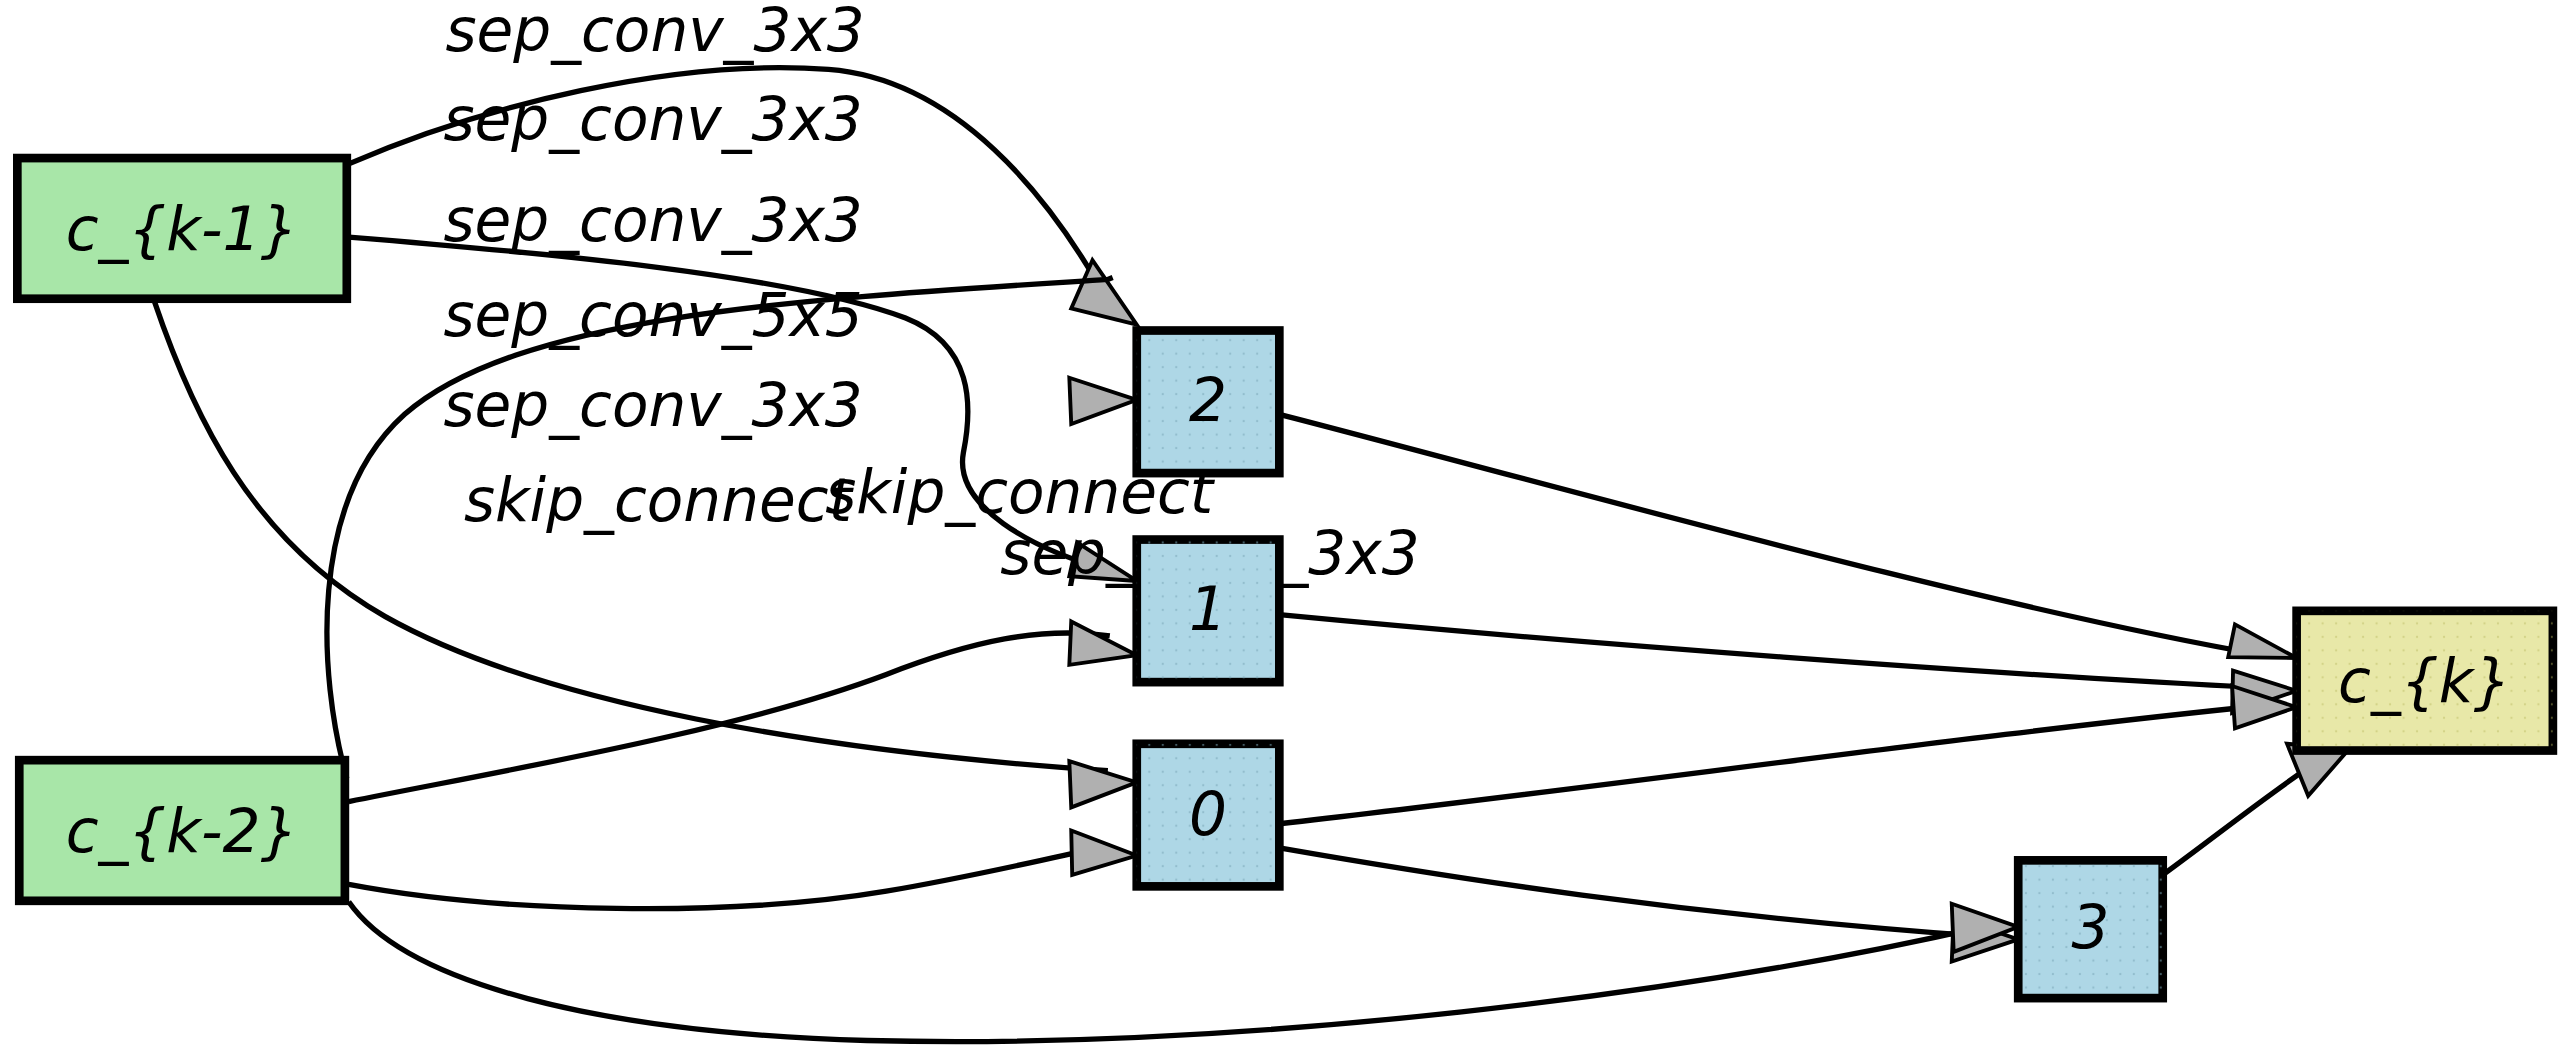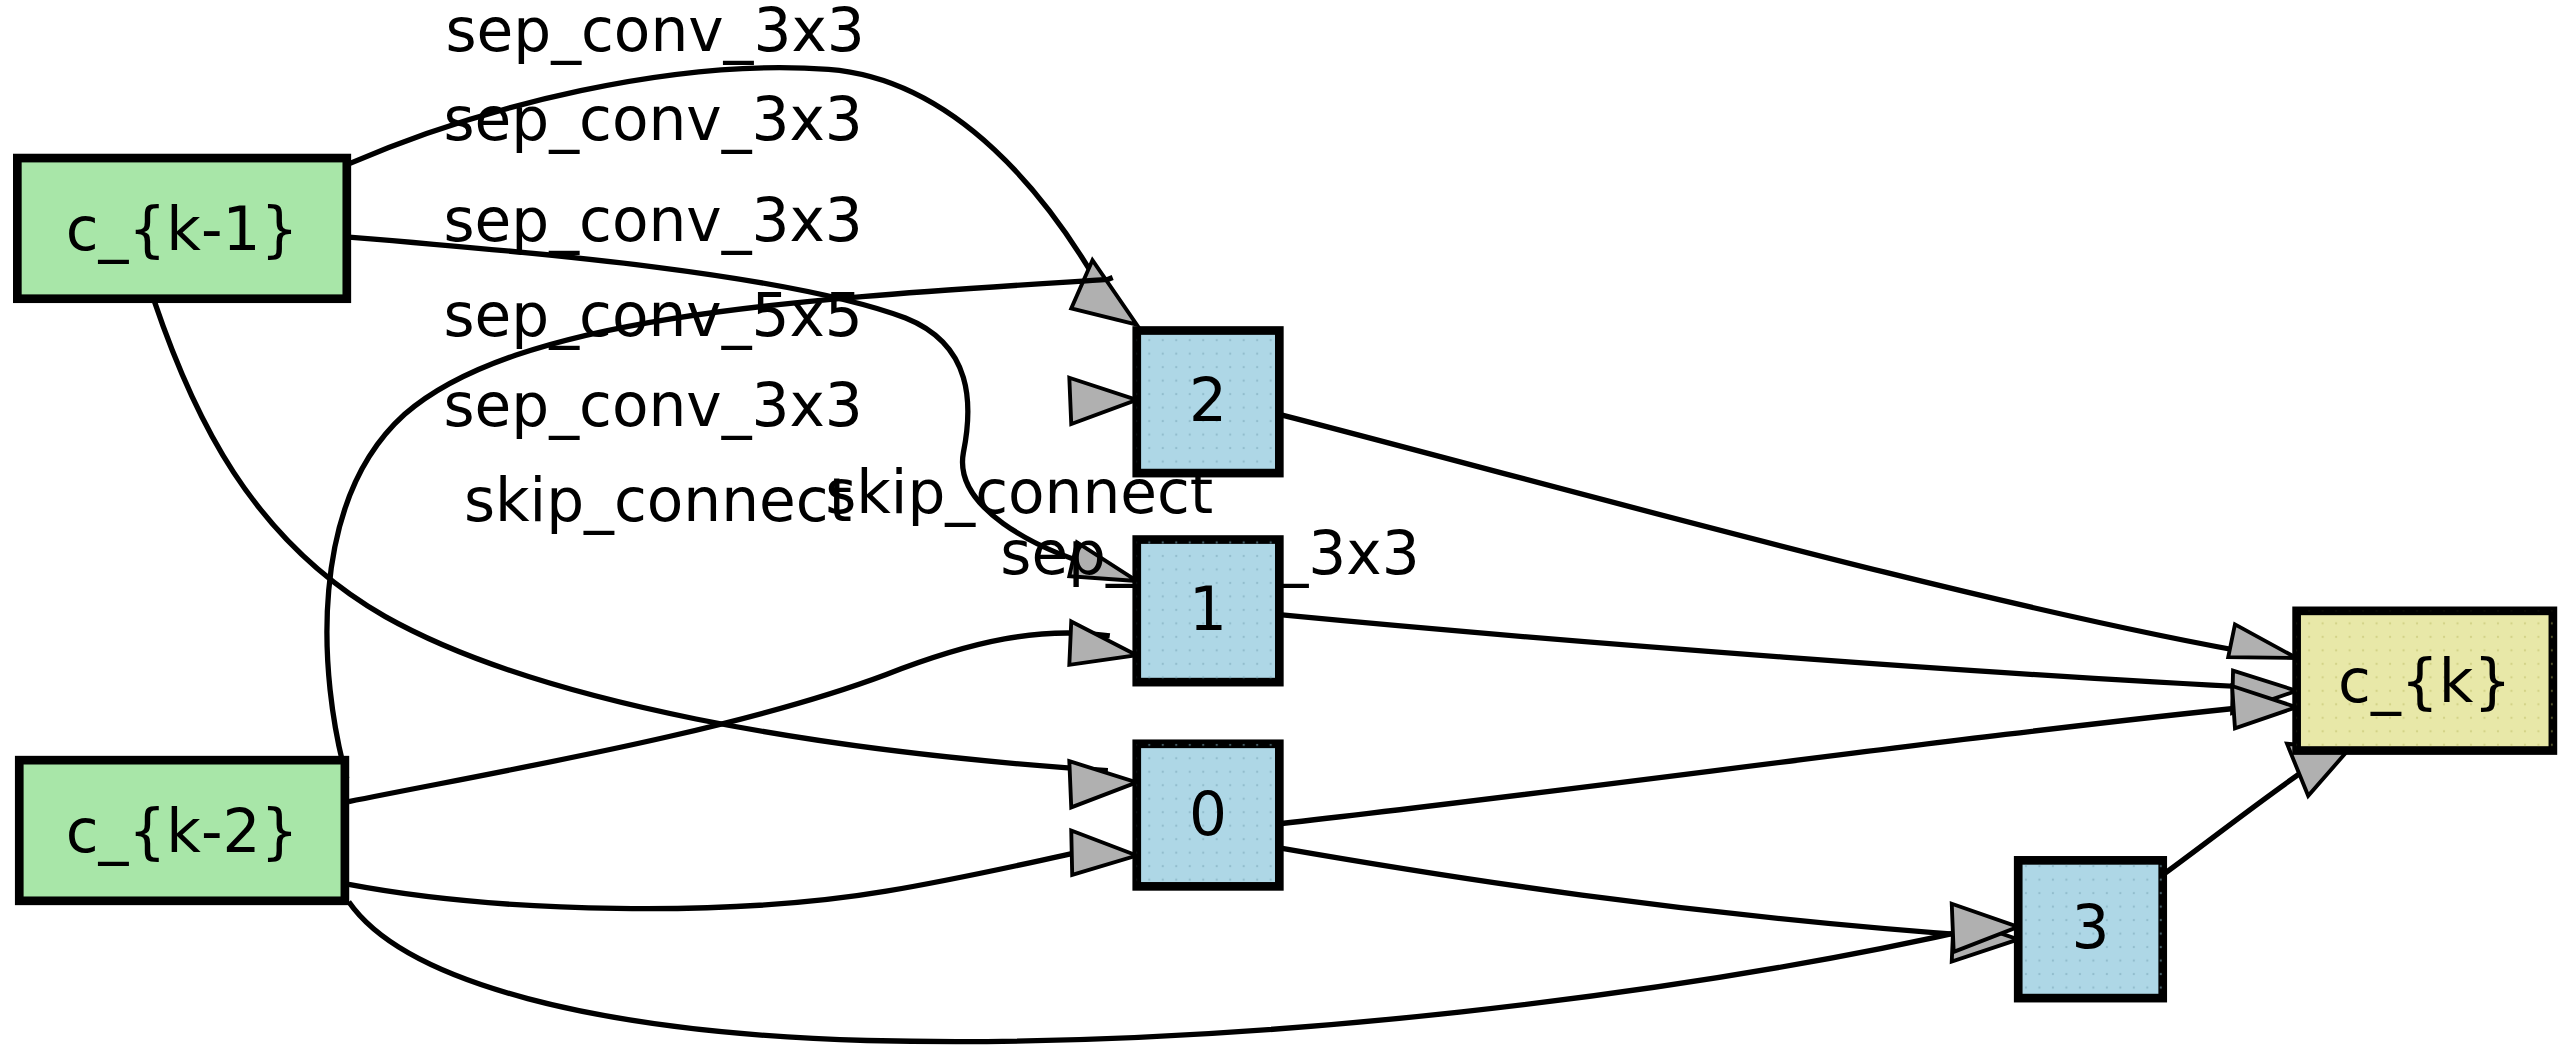--- a/index.html
+++ b/index.html
@@ -7,20 +7,21 @@
     padding: 0;
     background: #ffffff;
   }
   #canvas-wrap {
     position: relative;
     width: 2576px;
     height: 1056px;
     background: #ffffff;
     overflow: hidden;
     font-family: "DejaVu Sans", sans-serif;
+    font-style: italic;
   }
   svg.graph {
     position: absolute;
     top: 0;
     left: 0;
     width: 2576px;
     height: 1056px;
     display: block;
   }
   .node-rect {

